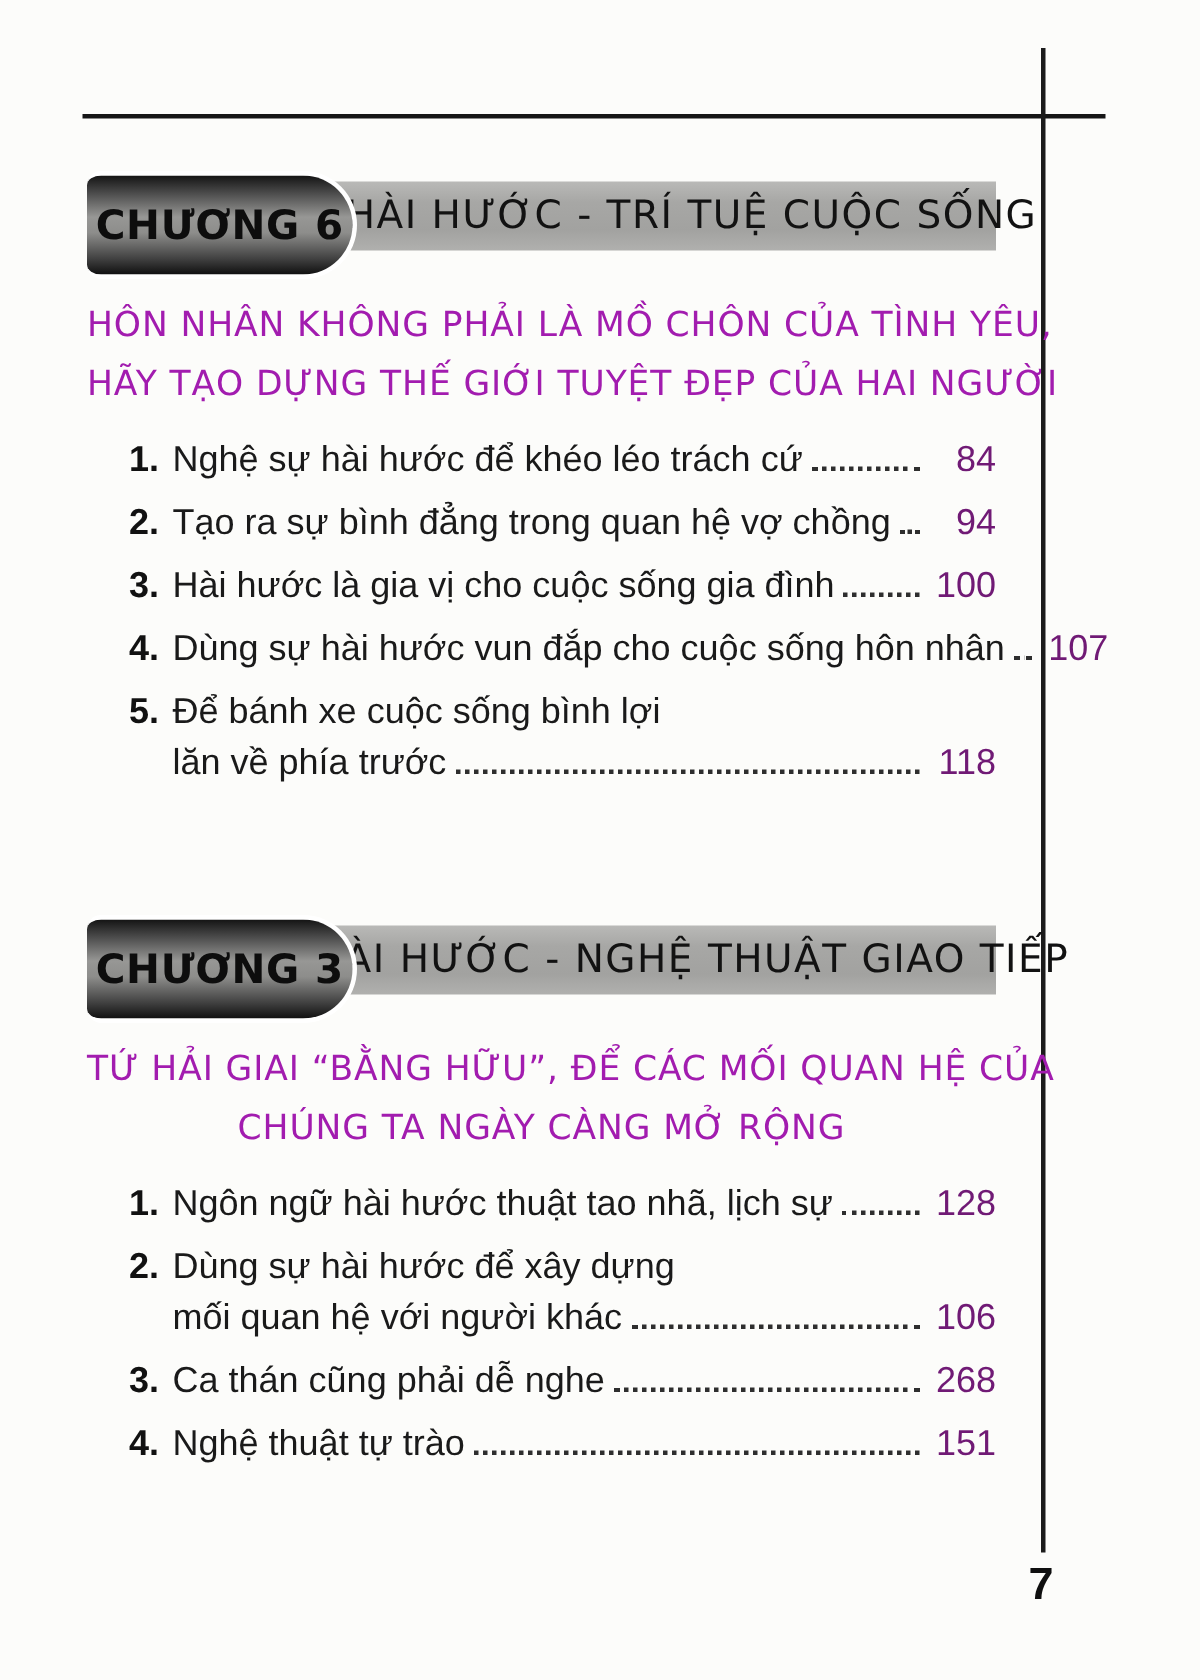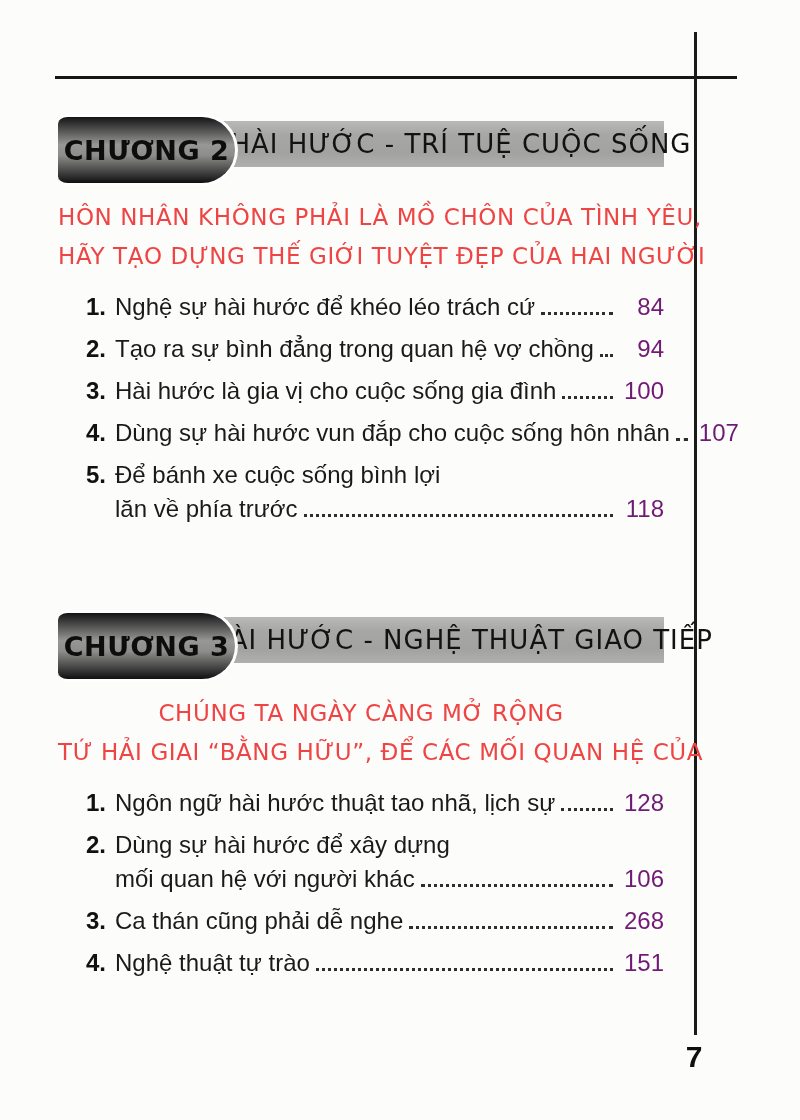--- a/index.html
+++ b/index.html
@@ -92,21 +92,21 @@
     white-space: nowrap;
   }
 
   .chap-subtitle {
     margin-top: 12px;
     text-align: center;
     font-family: "DejaVu Sans", sans-serif;
     font-size: 23px;
     line-height: 39px;
     letter-spacing: 0.6px;
-    color: #ef4444;
+    color: #a21caf;
     white-space: nowrap;
   }
 
   
   .toc {
     margin-top: 10px;
   }
   .toc-line {
     display: flex;
     align-items: baseline;
@@ -160,21 +160,21 @@
 
 <div class="top-rule"></div>
 <div class="right-rule"></div>
 
 <div class="chapter c2">
   <div class="chap-header">
     <div class="chap-bar">
       <span class="chap-bar-title">HÀI HƯỚC - TRÍ TUỆ CUỘC SỐNG</span>
     </div>
     <div class="chap-capsule">
-      <span class="chap-capsule-label">CHƯƠNG 2</span>
+      <span class="chap-capsule-label">CHƯƠNG 6</span>
     </div>
   </div>
   <div class="chap-subtitle">
     <div>HÔN NHÂN KHÔNG PHẢI LÀ MỒ CHÔN CỦA TÌNH YÊU,</div>
     <div>HÃY TẠO DỰNG THẾ GIỚI TUYỆT ĐẸP CỦA HAI NGƯỜI</div>
   </div>
   <div class="toc">
     <div class="toc-line">
       <span class="toc-num">1.</span>
       <span class="toc-text">Nghệ sự hài hước để khéo léo trách cứ</span>
@@ -214,22 +214,22 @@
 <div class="chapter c3">
   <div class="chap-header">
     <div class="chap-bar">
       <span class="chap-bar-title">HÀI HƯỚC - NGHỆ THUẬT GIAO TIẾP</span>
     </div>
     <div class="chap-capsule">
       <span class="chap-capsule-label">CHƯƠNG 3</span>
     </div>
   </div>
   <div class="chap-subtitle">
+    <div>TỨ HẢI GIAI “BẰNG HỮU”, ĐỂ CÁC MỐI QUAN HỆ CỦA</div>
     <div>CHÚNG TA NGÀY CÀNG MỞ RỘNG</div>
-    <div>TỨ HẢI GIAI “BẰNG HỮU”, ĐỂ CÁC MỐI QUAN HỆ CỦA</div>
   </div>
   <div class="toc">
     <div class="toc-line">
       <span class="toc-num">1.</span>
       <span class="toc-text">Ngôn ngữ hài hước thuật tao nhã, lịch sự</span>
       <span class="dot-leader"></span>
       <span class="toc-page">128</span>
     </div>
     <div class="toc-line">
       <span class="toc-num">2.</span>

